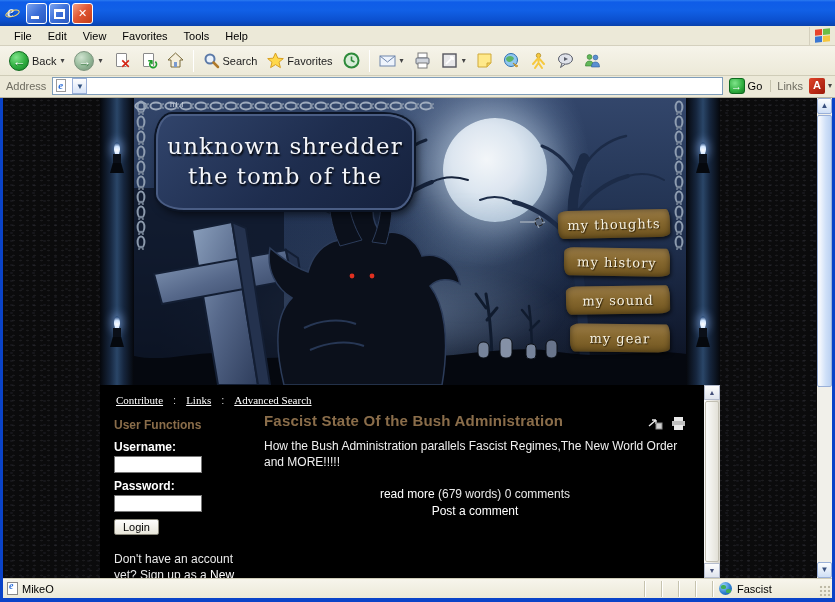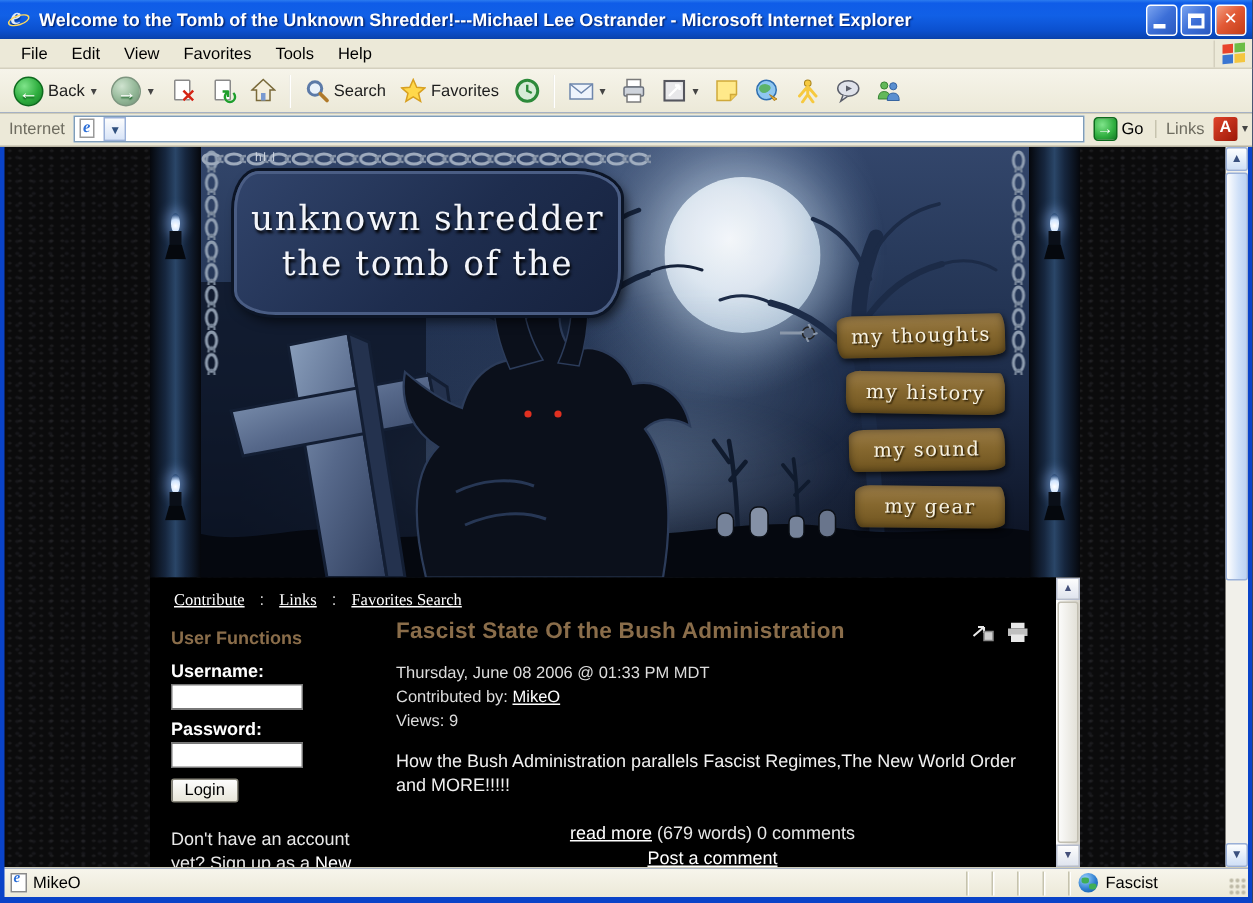--- a/index.html
+++ b/index.html
@@ -122,29 +122,29 @@
   .topnav .colon{ margin:0 10px; color:#cfcfcf;}
   .cols{ display:flex;}
   .sidebar{ width:150px; flex:none; padding:10px 0 0 14px;}
   .sb-head{ font-size:12px; font-weight:bold; color:#8a6d4a; margin-bottom:8px;}
   .sb-label{ font-size:12px; font-weight:bold; color:#fff; margin-top:2px;}
   .sb-input{ width:88px; height:17px; border:1px solid #777; background:#fff; margin:2px 0 4px 0; font-size:11px; padding:0 2px;}
   .login-btn{ margin-top:3px; font-size:11px; padding:1px 8px; background:linear-gradient(180deg,#fdfdfd,#e8e6da); border:1px solid #8a887c; border-radius:2px; color:#000; cursor:pointer;}
   .signup{ margin-top:16px; font-size:12px; color:#e8e8e8; line-height:1.35; width:126px;}
   .signup a{ color:#fff; text-decoration:underline; cursor:pointer;}
   .article{ flex:1; padding:4px 18px 0 14px;}
-  .art-titlerow{ display:flex; align-items:center;}
+  .art-titlerow{ display:flex; align-items:flex-end;}
   .art-title{ flex:1; font-size:15px; font-weight:bold; color:#8a6d4a; letter-spacing:.2px;}
   .art-icons{ display:flex; gap:8px; margin-top:2px;}
   .mini-icon{ width:15px; height:13px; position:relative;}
   .art-meta{ margin-top:13px; font-size:11px; color:#dcdcdc; line-height:1.45;}
   .art-meta a{ color:#fff; text-decoration:underline; cursor:pointer;}
   .art-summary{ margin-top:9px; font-size:12px; color:#f0f0f0; line-height:1.35; max-width:440px;}
   .art-links{ margin-top:16px; text-align:center; font-size:12px; color:#e8e8e8; line-height:1.4;}
-  .art-links a{ color:#fff; text-decoration:underline; cursor:pointer;}
+  .art-links a{ color:#fff; cursor:pointer;}
   
   .inner-scroll{ position:absolute; right:0; top:0; bottom:0; width:16px; background:linear-gradient(90deg,#fdfdfd,#d6d3ca);}
   .iscr-btn{ height:15px; background:linear-gradient(180deg,#fdfdfd,#dfe4ee); border:1px solid #b5bccd; font-size:7px; color:#44507a; text-align:center; line-height:13px;}
   .iscr-thumb{ position:absolute; left:1px; right:1px; top:16px; bottom:16px; background:linear-gradient(90deg,#fbfbfa,#e3e1d8); border:1px solid #c2bfb2; border-radius:2px;}
   .main-scroll{ position:absolute; right:3px; top:98px; width:15px; height:480px; background:#f1f0ea;}
   .mscr-btn{ height:16px; background:linear-gradient(180deg,#fdfefe,#cfdff6); border:1px solid #9ab0d8; border-radius:2px; font-size:8px; color:#3a507e; text-align:center; line-height:14px;}
   .mscr-btn.bottom{ position:absolute; bottom:0; left:0; right:0;}
   .mscr-thumb{ position:absolute; left:0; right:0; top:17px; height:272px; border:1px solid #9ab0d8; border-radius:2px;
     background:linear-gradient(90deg,#fefefe,#cfe0f8 60%,#bcd2f2);}
   
@@ -164,21 +164,20 @@
 </head>
 <body>
 
 <div class="window">
 
   <div class="titlebar">
     <span class="ie-logo">
         <span class="e">e</span>
         <span class="orbit"></span>
       </span>
-    <span class="titletext">Welcome to the Tomb of the Unknown Shredder!---Michael Lee Ostrander - Microsoft Internet Explorer</span>
     <span class="winbtns">
       <span class="winbtn">
           <span class="minbar"></span>
         </span>
       <span class="winbtn">
           <span class="maxbox"></span>
         </span>
       <span class="winbtn close">✕</span>
     </span>
   </div>
@@ -325,21 +324,21 @@
             <circle cx="5.5" cy="5" r="2.4" fill="#63b85a" stroke="#2e7a2a" stroke-width=".6"></circle>
             <path d="M1.5,14 q0,-5 4,-5 q4,0 4,5 z" fill="#63b85a" stroke="#2e7a2a" stroke-width=".6"></path>
             <circle cx="11.5" cy="5.5" r="2.4" fill="#5a8fd0" stroke="#2a5a9a" stroke-width=".6"></circle>
             <path d="M7.5,15 q0,-5 4,-5 q4,0 4,5 z" fill="#5a8fd0" stroke="#2a5a9a" stroke-width=".6"></path>
           </svg>
       </span>
     </span>
   </div>
 
   <div class="addressbar">
-    <span class="addr-label">Internet</span>
+    <span class="addr-label">Address</span>
     <span class="addr-input">
       <span class="addr-ie">
           <span class="pg"></span>
           <span class="e2">e</span>
         </span>
       <span class="addr-chevron">▼</span>
     </span>
     <span class="go-btn">
       <span class="go-circ">→</span>
       <span>Go</span>
@@ -484,21 +483,21 @@
           <span class="candle" style="top:218px">
               <span class="flame"></span>
               <span class="stick"></span>
               <span class="base"></span>
             </span>
         </div>
       </div>
 
       <div class="content">
         <div class="topnav">
-          <a>Contribute</a><span class="colon">:</span><a>Links</a><span class="colon">:</span><a>Favorites Search</a>
+          <a>Contribute</a><span class="colon">:</span><a>Links</a><span class="colon">:</span><a>Advanced Search</a>
         </div>
 
         <div class="cols">
 
           <div class="sidebar">
             <div class="sb-head">User Functions</div>
             <div class="sb-label">Username:</div>
             <input class="sb-input" type="text" style="">
             <div class="sb-label">Password:</div>
             <input class="sb-input" type="password" style="">
@@ -520,25 +519,20 @@
                 </span>
                 <span class="mini-icon">
                   <svg width="15" height="13">
                       <rect x="3" y="0" width="9" height="4" fill="#e8e8e8"></rect>
                       <rect x="1" y="4" width="13" height="5" fill="#bfbfbf"></rect>
                       <rect x="3" y="8" width="9" height="5" fill="#e8e8e8"></rect>
                     </svg>
                 </span>
               </div>
             </div>
-            <div class="art-meta">
-              <div>Thursday, June 08 2006 @ 01:33 PM MDT</div>
-              <div><span>Contributed by: </span><a>MikeO</a></div>
-              <div><span>Views: </span><span>9</span></div>
-            </div>
             <div class="art-summary">How the Bush Administration parallels Fascist Regimes,The New World Order and MORE!!!!!</div>
             <div class="art-links">
               <div><a>read more</a><span> (679 words) </span><span>0 comments</span></div>
               <div><a>Post a comment</a></div>
             </div>
           </div>
         </div>
 
         <div class="inner-scroll">
           <div class="iscr-btn">▲</div>

